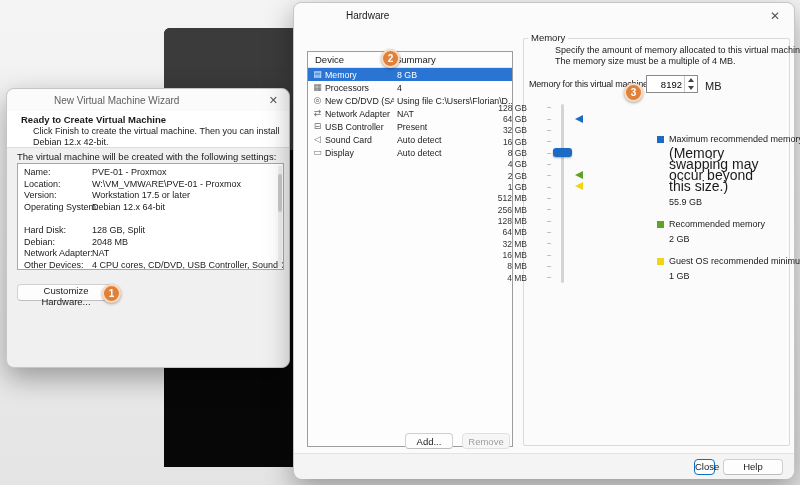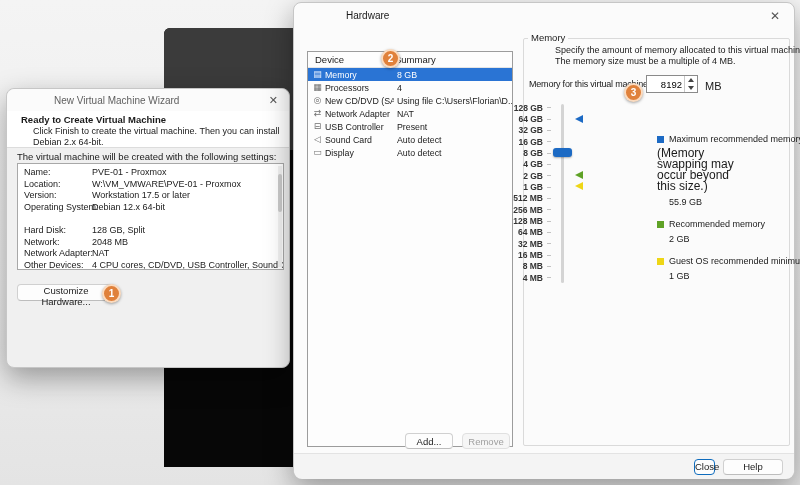--- a/index.html
+++ b/index.html
@@ -84,36 +84,36 @@
   .spin-btns { width:13px; border-left:1px solid #c9c9c9; display:flex; flex-direction:column; }
   .spin-up,.spin-down { flex:1; display:flex; align-items:center; justify-content:center; }
   .tri-up { width:0; height:0; border-left:3px solid transparent; border-right:3px solid transparent;
     border-bottom:4px solid #444; }
   .tri-down { width:0; height:0; border-left:3px solid transparent; border-right:3px solid transparent;
     border-top:4px solid #444; }
   .mem-unit { position:absolute; left:411px; top:77px; font-size:11px; }
   
   .scale { position:absolute; left:193px; top:99px; width:64px; }
   .scale-row { height:11.35px; display:flex; align-items:center; justify-content:flex-end;
-    gap:4px; font-size:8.5px; color:#333; white-space:nowrap;font-weight:bold; }
+    gap:20px; font-size:8.5px; color:#333; white-space:nowrap; }
   .tick { width:4px; height:1px; background:#c2c2c2; flex:none; }
   .slider-track { position:absolute; left:267px; top:101px; width:3px; height:179px;
     background:#d4d4d4; border-radius:2px; }
   .slider-handle { position:absolute; left:259px; top:145px; width:19px; height:9px;
     border-radius:3px; box-shadow:0 1px 2px rgba(0,0,0,.3); }
   .marker { position:absolute; left:281px; width:0; height:0;
     border-top:4.5px solid transparent; border-bottom:4.5px solid transparent;
     border-right:8px solid #000; }
   
   .legend { position:absolute; left:363px; top:131px; width:132px; }
   .leg-item { margin-bottom:12px; }
   .leg-row { display:flex; align-items:center; gap:5px; }
   .leg-sq { width:7px; height:7px; flex:none; }
   .leg-label { font-size:9px; white-space:nowrap; }
-  .leg-note { margin-top:4px; width:94px; font-size:12px; line-height:11px; }
+  .leg-note { margin-left:12px; margin-top:4px; width:94px; font-size:14px; line-height:11px; }
   .leg-val { margin-left:12px; margin-top:5px; font-size:9px; }
   
   .hw-footer { position:absolute; left:0; top:450px; width:100%; height:26px;
     background:#f4f4f4; border-top:1px solid #e3e3e3; border-radius:0 0 8px 8px;
     display:flex; justify-content:flex-end; align-items:center; gap:8px; padding-right:11px; }
   .hw-footer .btn { height:16px; }
   .btn-close { width:21px; border:1px solid #0f6cbd; }
   .btn-help { width:60px; }
 </style>
 </head>
@@ -123,21 +123,21 @@
   <div class="dark-titlebar"></div>
 </div>
 
 <div class="dialog wizard">
   <div class="wiz-titlebar">
     <span class="titlebar-text">New Virtual Machine Wizard</span>
     <span class="close-x" style="right:11px;top:6px;">✕</span>
   </div>
   <div class="wiz-header">
     <div class="wiz-heading">Ready to Create Virtual Machine</div>
-    <div class="wiz-desc">Click Finish to create the virtual machine. Then you can install Debian 2.x 64-bit.</div>
+    <div class="wiz-desc">Click Finish to create the virtual machine. Then you can install Debian 12.x 42-bit.</div>
   </div>
   <div class="wiz-intro">The virtual machine will be created with the following settings:</div>
 
   <div class="wiz-listbox">
     <div class="set-row">
       <span class="set-label">Name:</span>
       <span class="set-value">PVE-01 - Proxmox</span>
     </div>
     <div class="set-row">
       <span class="set-label">Location:</span>
@@ -153,21 +153,21 @@
     </div>
     <div class="set-row">
       <span class="set-label"></span>
       <span class="set-value"></span>
     </div>
     <div class="set-row">
       <span class="set-label">Hard Disk:</span>
       <span class="set-value">128 GB, Split</span>
     </div>
     <div class="set-row">
-      <span class="set-label">Network:</span>
+      <span class="set-label">Debian:</span>
       <span class="set-value">2048 MB</span>
     </div>
     <div class="set-row">
       <span class="set-label">Network Adapter:</span>
       <span class="set-value">NAT</span>
     </div>
     <div class="set-row">
       <span class="set-label">Other Devices:</span>
       <span class="set-value">4 CPU cores, CD/DVD, USB Controller, Sound Card</span>
     </div>

